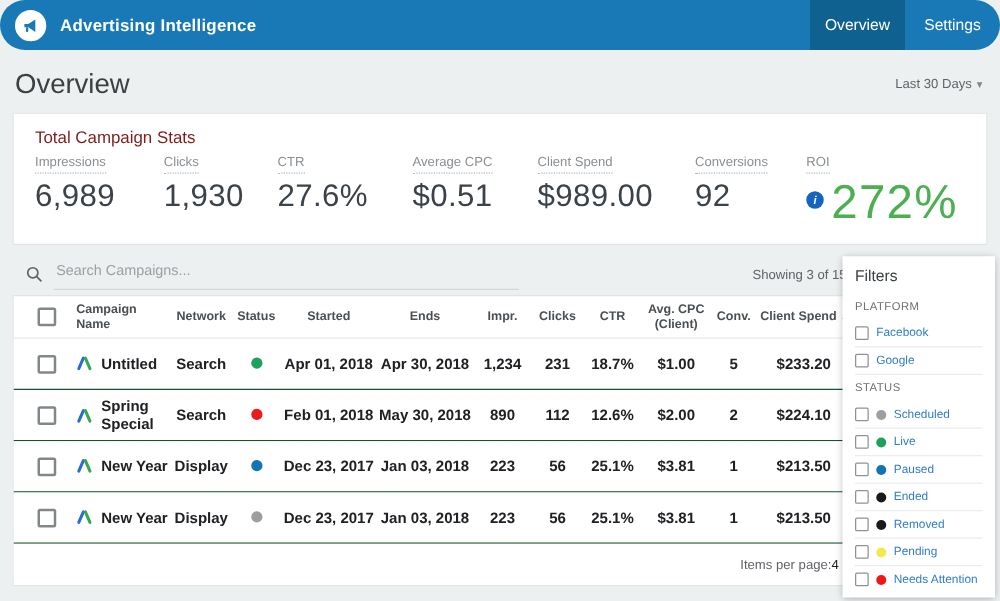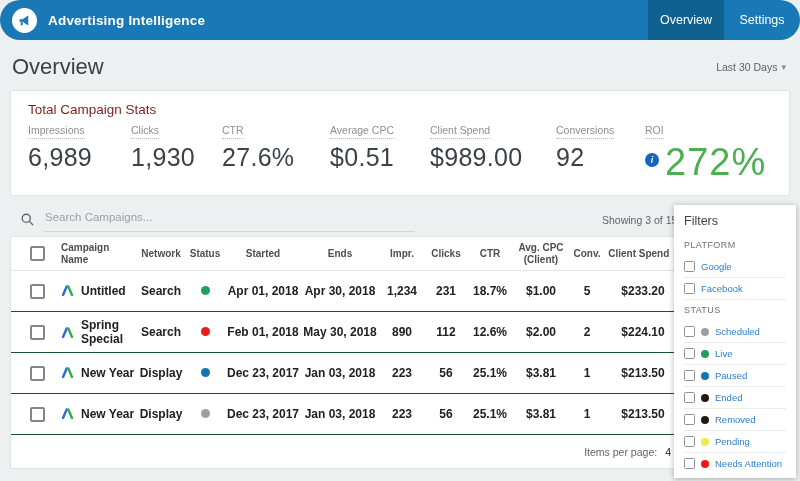--- a/index.html
+++ b/index.html
@@ -48,21 +48,21 @@
   .tbody-row { height:41px; border-bottom:1px solid #14532d; font-size:12px; color:#202124; background:#fff;font-weight:bold; }
   .col { text-align:center; flex:0 0 auto; line-height:1.2; }
   .c-check{width:38px; display:flex; justify-content:flex-end; padding-right:4px;}
   .c-name{width:88px; text-align:left; padding-left:12px; display:flex; align-items:center; gap:7px;}
   .thead .c-name{display:block; padding-left:12px;}
   .c-network{width:48px}.c-status{width:40px}.c-started{width:76px}.c-ends{width:78px}
   .c-impr{width:46px}.c-clicks{width:42px}.c-ctr{width:46px}.c-cpc{width:56px}.c-conv{width:36px}.c-spend{width:76px}
   .cb { width:15px; height:15px; border:2px solid #82878c; border-radius:2px; background:#fff; cursor:pointer; flex:0 0 auto; }
   .dot { width:9px; height:9px; border-radius:50%; display:inline-block; }
   .sort-arrow { font-size:11px; color:#3c4043; margin-left:3px; cursor:pointer; }
-  .tfoot { height:33px; display:flex; align-items:center; justify-content:flex-end; padding-right:118px; font-size:10.5px; color:#5f6368; gap:8px; background:#fff; }
+  .tfoot { height:33px; display:flex; align-items:center; justify-content:flex-end; padding-right:118px; font-size:10.5px; color:#5f6368; background:#fff; }
   .ipp-value { color:#202124; cursor:pointer; }
 
   
   .filters-panel { position:absolute; top:205px; right:4px; width:122px; background:#fff; box-shadow:0 1px 6px rgba(0,0,0,.3); padding:9px 10px 4px; z-index:10; }
   .filters-title { font-size:12.5px; color:#3c4043; padding-bottom:7px; }
   .fsection-label { font-size:9px; color:#6b7075; letter-spacing:.4px; padding:5px 0 6px; }
   .f-item { display:flex; align-items:center; gap:6px; padding:5px 0; border-bottom:1px solid #ececec; cursor:pointer; }
   .f-item:last-child { border-bottom:none; }
   .fcb { width:11px; height:11px; border:1.5px solid #8d9297; border-radius:1.5px; background:#fff; flex:0 0 auto; cursor:pointer; }
   .fdot { width:8px; height:8px; border-radius:50%; flex:0 0 auto; }
@@ -285,25 +285,25 @@
     </div>
   </section>
 </div>
 
 <aside class="filters-panel">
   <div class="filters-title">Filters</div>
 
   <div class="fsection-label">PLATFORM</div>
   <div class="f-item">
     <span class="fcb"></span>
+    <span class="f-label">Facebook</span>
+  </div>
+  <div class="f-item">
+    <span class="fcb"></span>
     <span class="f-label">Google</span>
-  </div>
-  <div class="f-item">
-    <span class="fcb"></span>
-    <span class="f-label">Facebook</span>
   </div>
 
   <div class="fsection-label">STATUS</div>
   <div class="f-item">
     <span class="fcb"></span>
     <span class="fdot" style="background-color: rgb(158, 158, 158);"></span>
     <span class="f-label">Scheduled</span>
   </div>
   <div class="f-item">
     <span class="fcb"></span>

